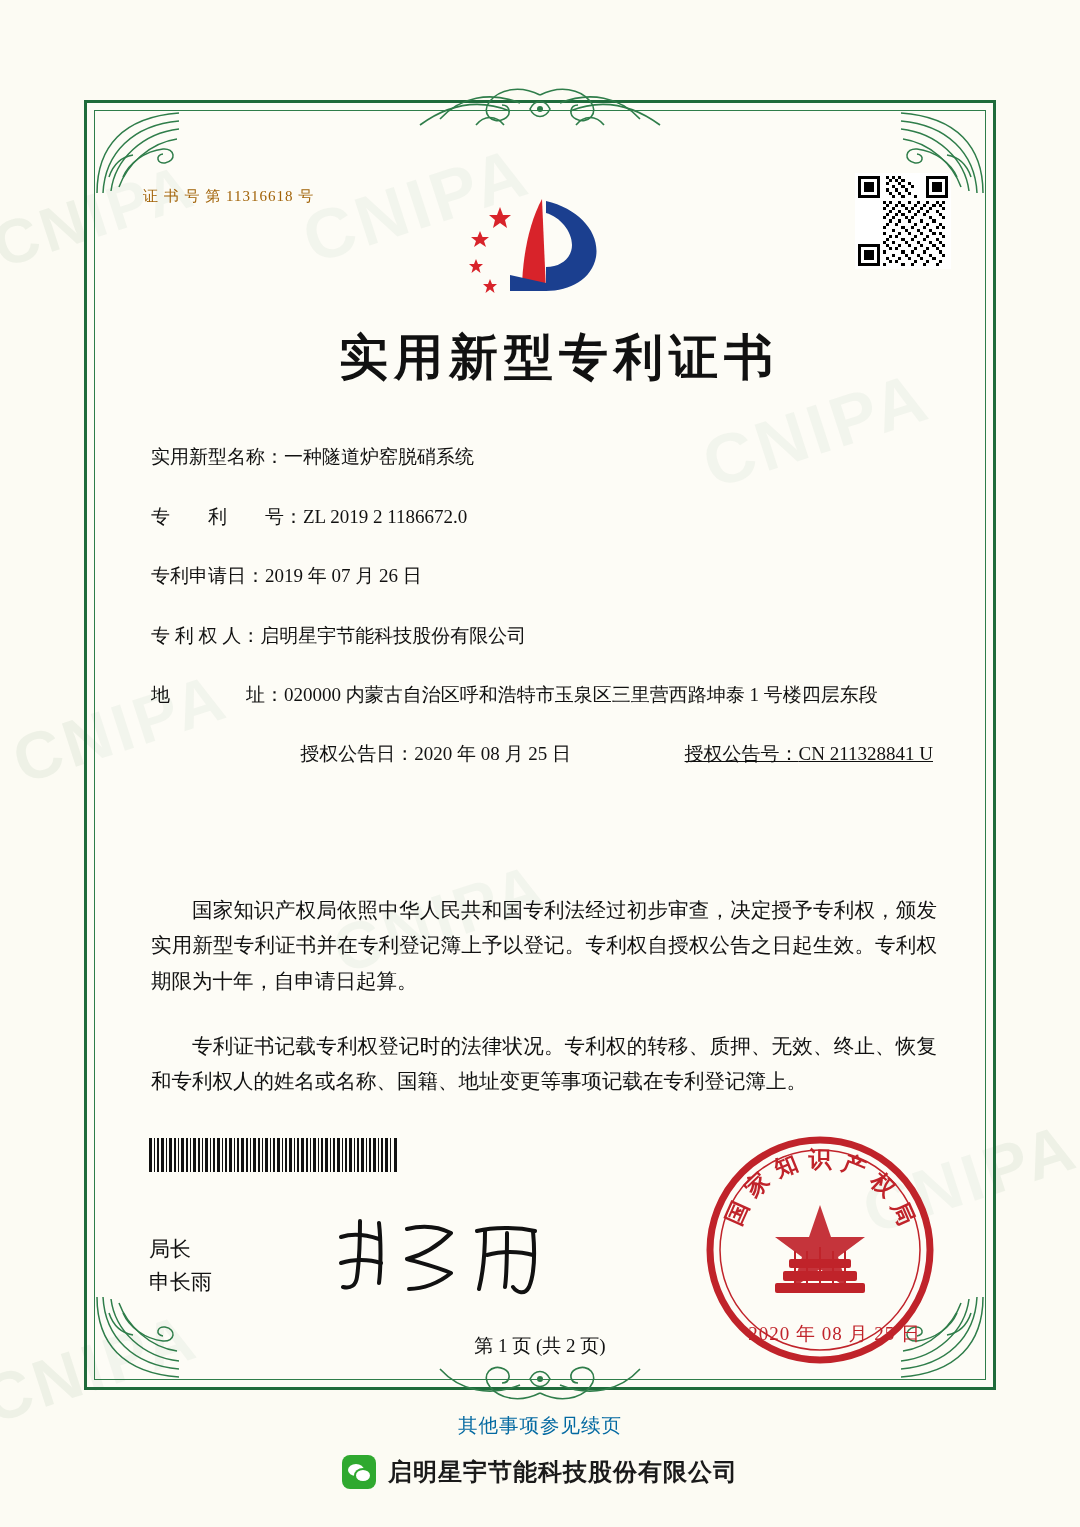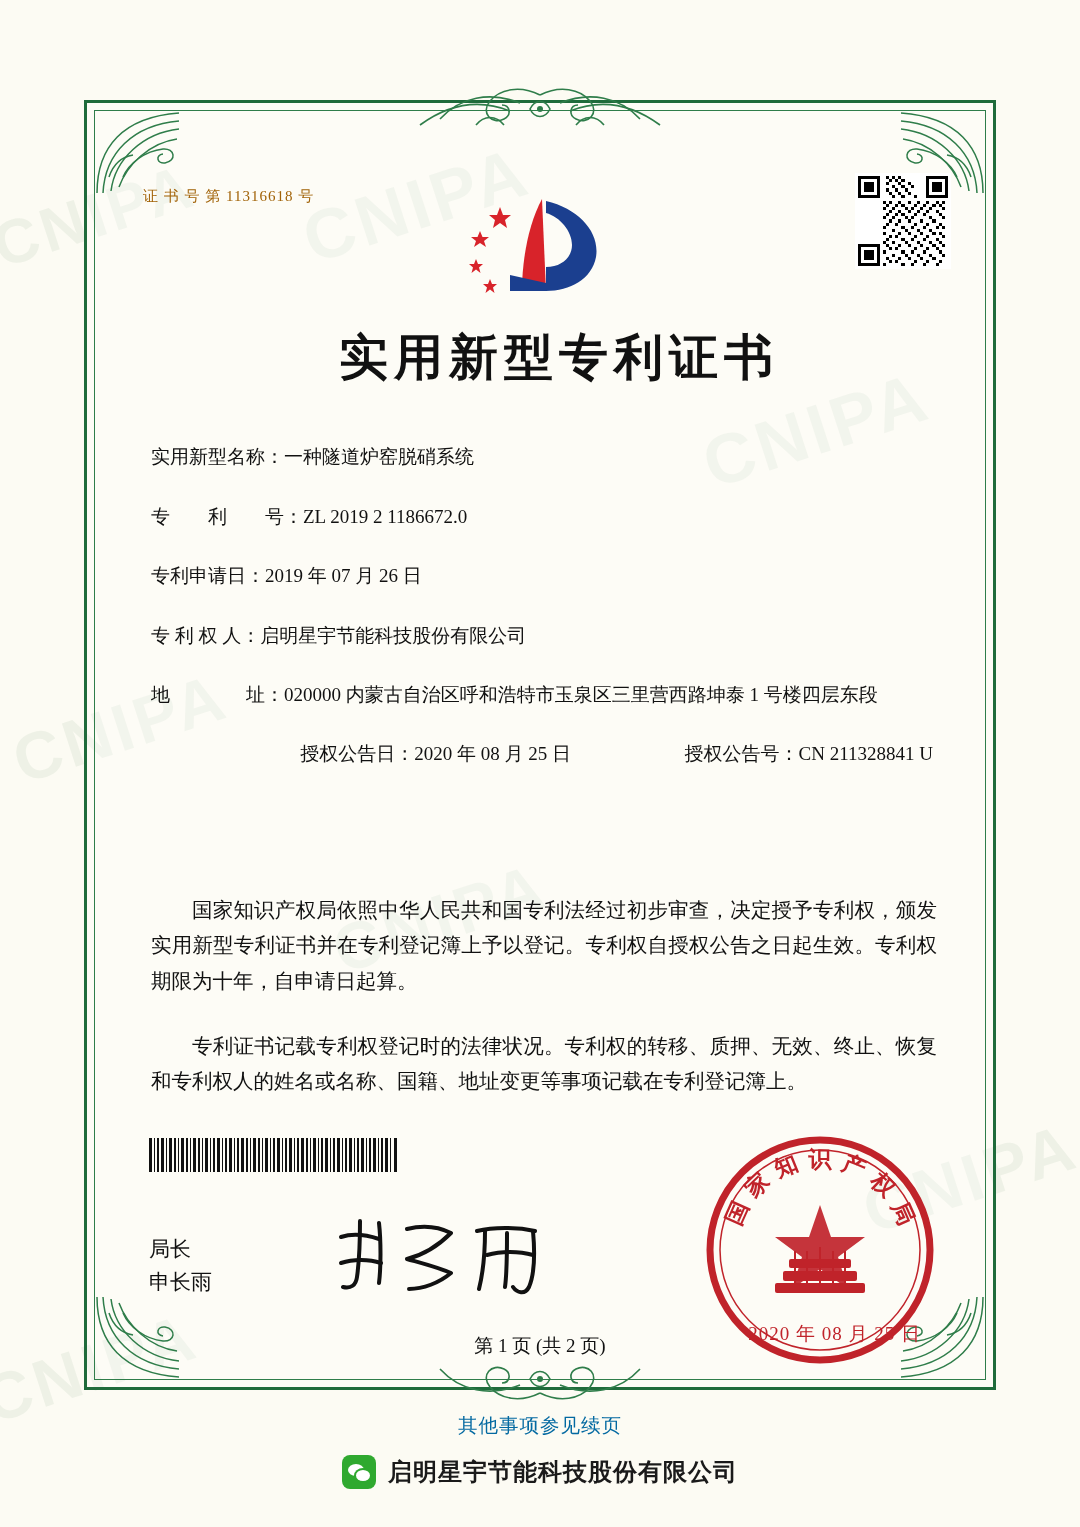--- a/index.html
+++ b/index.html
@@ -120,21 +120,21 @@
     line-height: 1.5;
   }
   .lbl {
     white-space: pre;
     flex: 0 0 auto;
   }
   .val { flex: 1 1 auto; }
   .row.addr .val { max-width: 620px; }
   .tworow { display: flex; margin-bottom: 22px; text-align: right; }
   .tworow .seg1 { flex: 0 0 420px; }
-  .tworow .seg2 { flex: 1 1 auto; }
+  .tworow .seg2 { flex: 1 1 auto; text-decoration: underline; }
 
   .para {
     position: absolute;
     left: 64px; right: 56px;
     font-size: 20.5px;
     line-height: 1.72;
     color: #111;
     text-align: justify;
     text-indent: 2em;
   }

